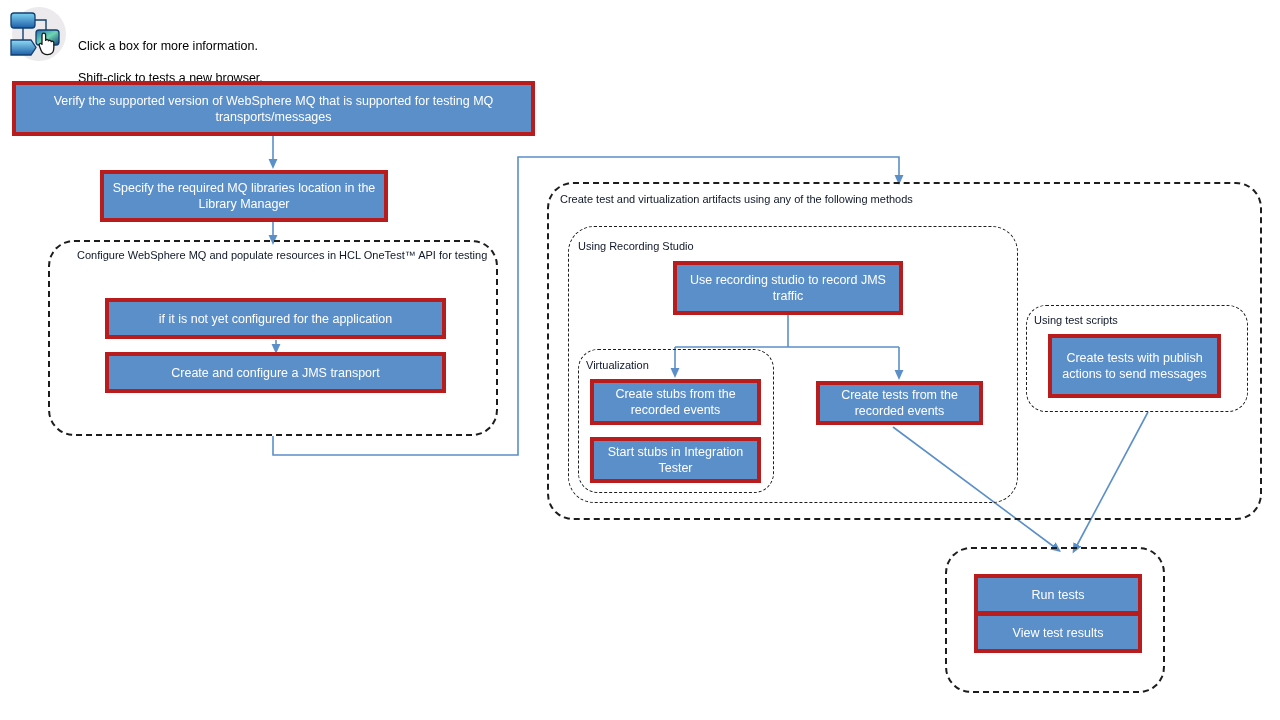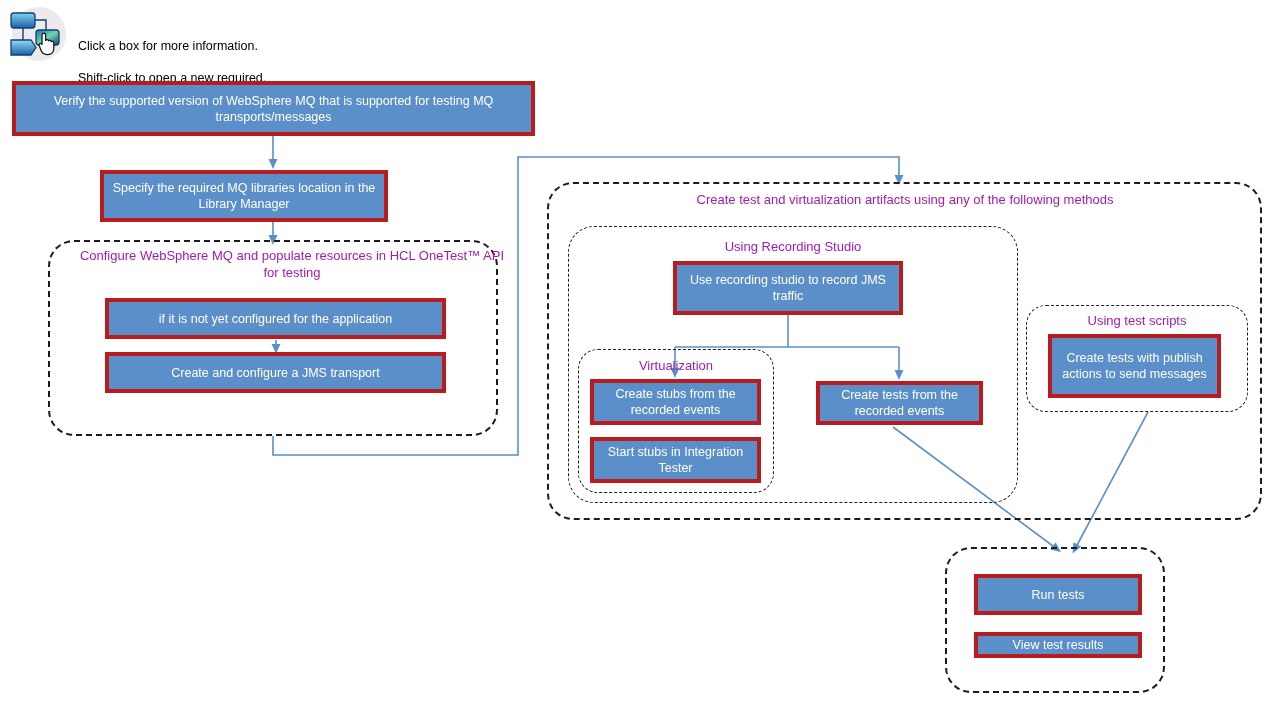--- a/index.html
+++ b/index.html
@@ -48,22 +48,21 @@
   .dgroup{
     position:absolute;
     border:2px dashed #1c1c1c;
     border-radius:26px;
     box-sizing:border-box;
     background:transparent;
   }
   .dgroup.thin{border-width:1.6px;}
   .glabel{
     position:absolute;
-    font-size:13px;color:#a21caf;
-    text-align:center;
+    font-size:11px;color:#0f172a;
     line-height:17px;
     white-space:pre-line;
   }
 
   
   #wires{position:absolute;left:0;top:0;width:1280px;height:720px;pointer-events:none;}
 </style>
 </head>
 <body>
 
@@ -91,21 +90,21 @@
         <rect x="5" y="9" width="24" height="15" rx="3" fill="url(#gb1)" stroke="#123f72" stroke-width="1.3"></rect>
         <path d="M29 16 H40 V27" fill="none" stroke="#123f72" stroke-width="1.4"></path>
         <path d="M17 24 V36" fill="none" stroke="#123f72" stroke-width="1.4"></path>
         <rect x="30" y="26" width="23" height="15" rx="3" fill="url(#gb2)" stroke="#123f72" stroke-width="1.3"></rect>
         <path d="M5 36 H25 L30 43.5 L25 51 H5 Z" fill="url(#gb3)" stroke="#123f72" stroke-width="1.3"></path>
         <path d="M36 31 c0-2.4 3.6-2.4 3.6 0 v5.4 c0.6-1.5 3-1 2.8 0.5 0.8-1.2 2.8-0.6 2.8 0.8 0.9-1 2.6-0.4 2.6 1.1 v5.2 c0 4.2-2.6 6.6-6.2 6.6 -3.5 0-5.6-1.7-6.6-4.4 l-1.8-4.6 c-0.7-1.8 1.7-3.1 2.8-1.2 Z" fill="#ffffff" stroke="#1a1a1a" stroke-width="1.3" stroke-linejoin="round"></path>
       </svg>
     </div>
     <div class="hint-text">
       <span class="hint-line">Click a box for more information.</span>
-      <span class="hint-line">Shift-click to open a new required.</span>
+      <span class="hint-line">Shift-click to tests a new browser.</span>
     </div>
   </div>
 
 
   <svg id="wires" viewBox="0 0 1280 720" xmlns="http://www.w3.org/2000/svg">
     <defs>
       <marker id="ah" markerWidth="8" markerHeight="8" refX="3.2" refY="4" orient="auto" markerUnits="strokeWidth">
         <path d="M0,1.2 L6.4,4 L0,6.8 z" fill="#5b8fc9"></path>
       </marker>
     </defs>
@@ -157,15 +156,15 @@
   <div class="pbox" style="left:816px;top:381px;width:167px;height:44px;">Create tests from the recorded events</div>
 
   <div class="dgroup thin" style="left:1026px;top:305px;width:222px;height:107px;border-radius:20px;"></div>
   <div class="glabel" style="left:1034px;top:312px;width:206px;">Using test scripts</div>
 
   <div class="pbox" style="left:1048px;top:334px;width:173px;height:64px;">Create tests with publish actions to send messages</div>
 
   <div class="dgroup" style="left:945px;top:547px;width:220px;height:146px;"></div>
 
   <div class="pbox" style="left:974px;top:574px;width:168px;height:41px;">Run tests</div>
-  <div class="pbox" style="left:974px;top:632px;width:168px;height:26px;">View test results</div>
+  <div class="pbox" style="left:974px;top:612px;width:168px;height:41px;">View test results</div>
 
 </div>
 
 </body></html>

